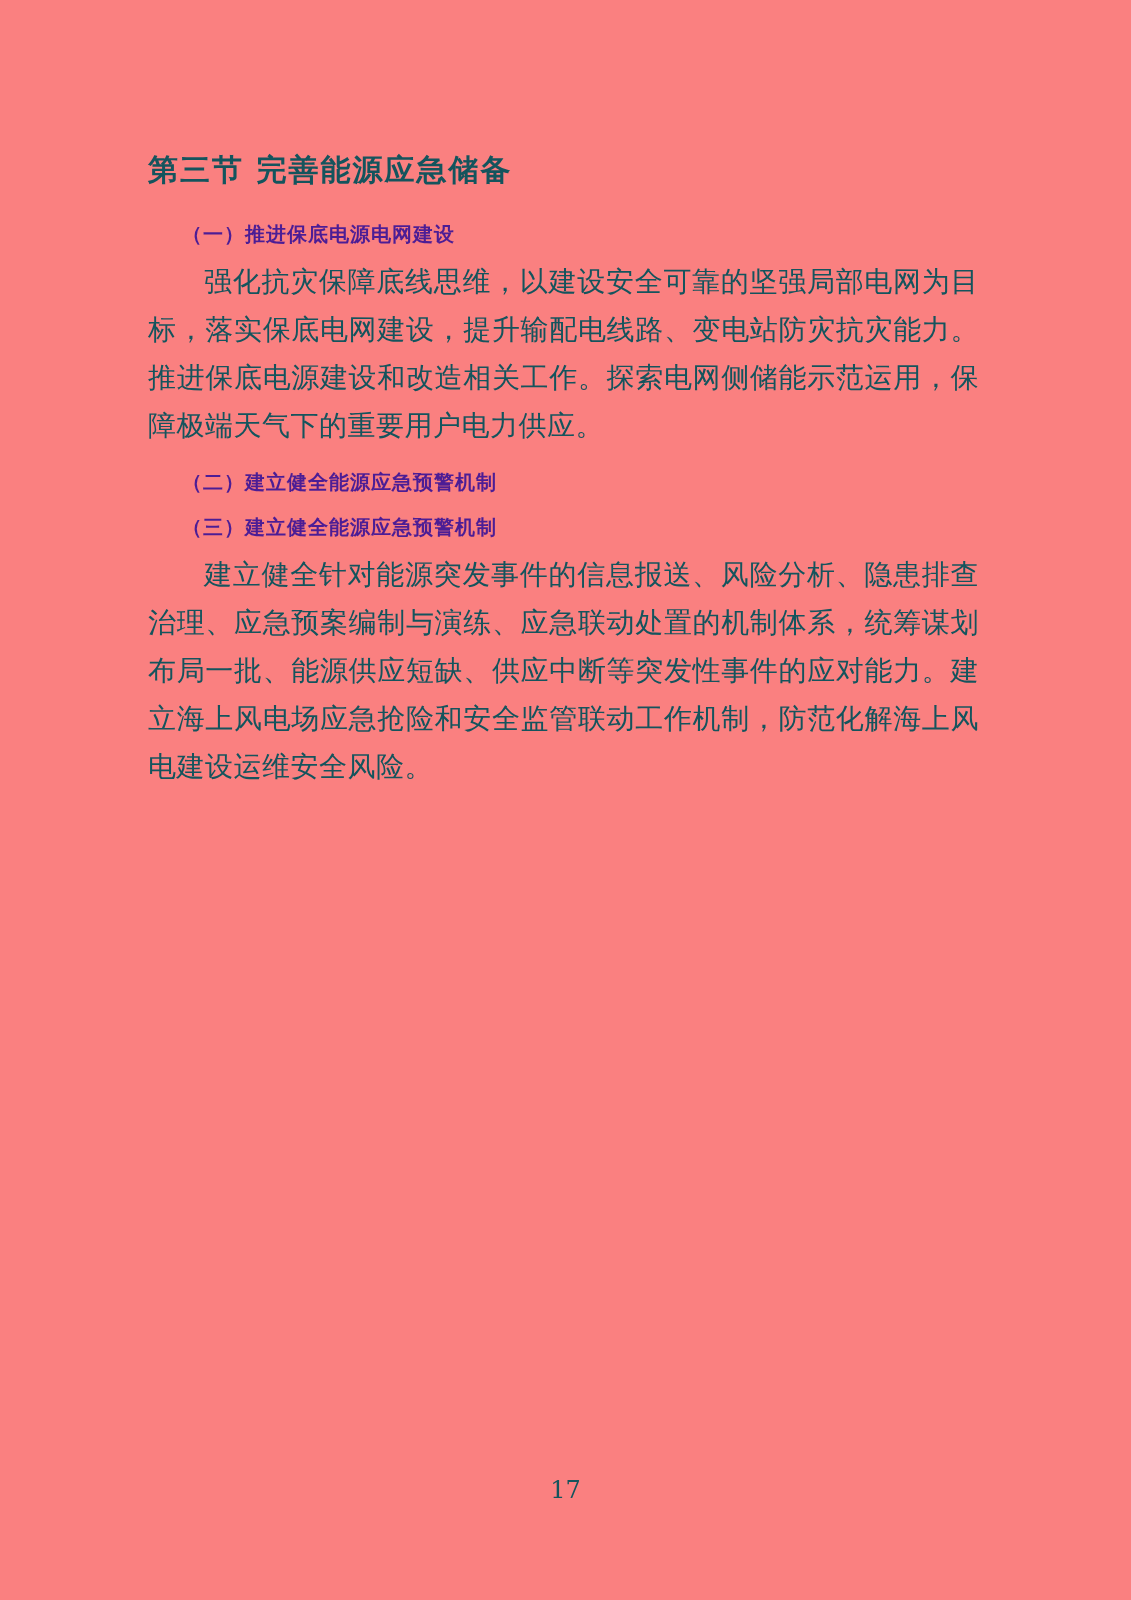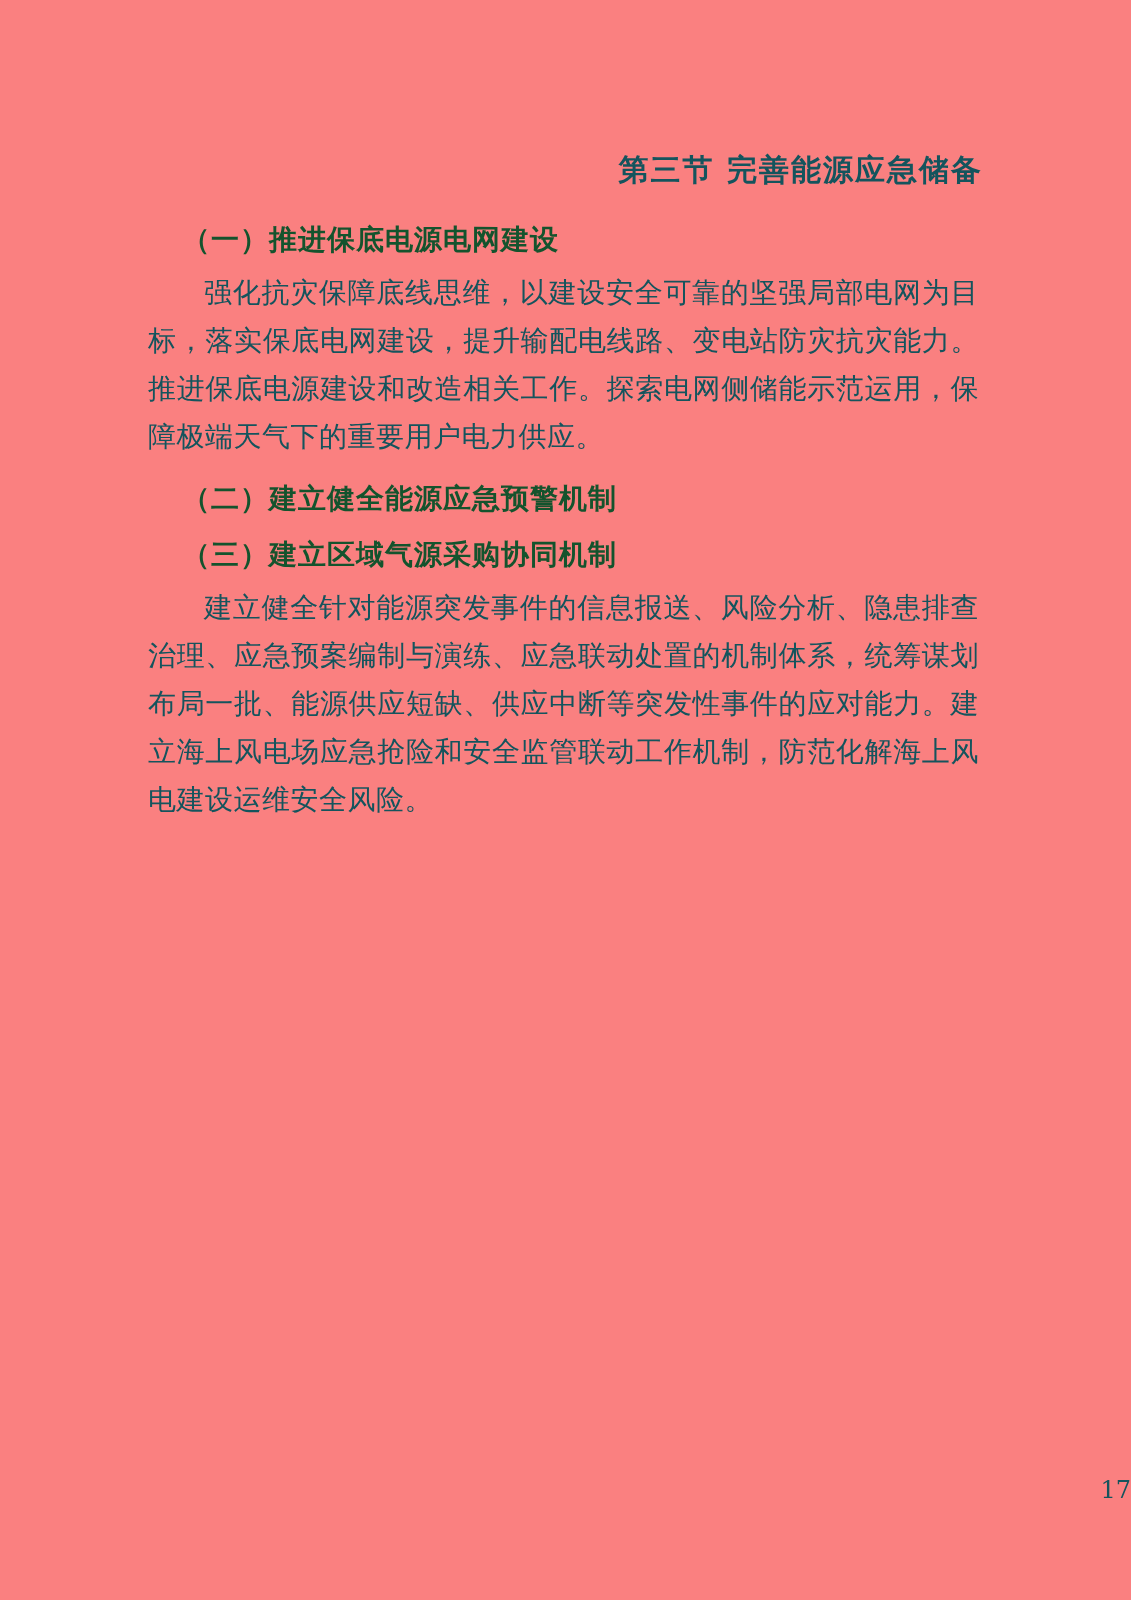--- a/index.html
+++ b/index.html
@@ -15,65 +15,65 @@
     overflow: hidden;
   }
   .page {
     position: relative;
     width: 1131px;
     height: 1600px;
     box-sizing: border-box;
     padding: 150px 148px 0 148px;
   }
   .doc-title {
-    text-align: right;
+    text-align: left;
     font-size: 30px;
     font-weight: bold;
     letter-spacing: 2px;
     margin: 0 0 30px 0;
     color: #14545d;
   }
   .section-heading {
-    font-size: 28px;
+    font-size: 20px;
     font-weight: bold;
     margin: 18px 0 10px 0;
     text-indent: 34px;
     letter-spacing: 1px;
-    color: #14532d;
+    color: #4c1d95;
   }
   .body-par {
     font-size: 28px;
     line-height: 1.72;
     text-align: justify;
     text-justify: inter-ideograph;
     text-indent: 56px;
     margin: 0 4px 6px 0;
     letter-spacing: 0.5px;
     color: #14545d;
   }
   .page-number {
     position: absolute;
     bottom: 96px;
     left: 0;
     width: 100%;
-    text-align: right;
+    text-align: center;
     font-size: 24px;
     color: #14545d;
   }
 </style>
 </head>
 <body>
 
 <div class="page">
 
   <h1 class="doc-title">第三节 完善能源应急储备</h1>
 
   <h2 class="section-heading">（一）推进保底电源电网建设</h2>
   <p class="body-par">强化抗灾保障底线思维，以建设安全可靠的坚强局部电网为目标，落实保底电网建设，提升输配电线路、变电站防灾抗灾能力。推进保底电源建设和改造相关工作。探索电网侧储能示范运用，保障极端天气下的重要用户电力供应。</p>
 
   <h2 class="section-heading">（二）建立健全能源应急预警机制</h2>
 
-  <h2 class="section-heading">（三）建立区域气源采购协同机制</h2>
+  <h2 class="section-heading">（三）建立健全能源应急预警机制</h2>
   <p class="body-par">建立健全针对能源突发事件的信息报送、风险分析、隐患排查治理、应急预案编制与演练、应急联动处置的机制体系，统筹谋划布局一批、能源供应短缺、供应中断等突发性事件的应对能力。建立海上风电场应急抢险和安全监管联动工作机制，防范化解海上风电建设运维安全风险。</p>
 
   <div class="page-number">17</div>
 
 </div>
 
 </body></html>

